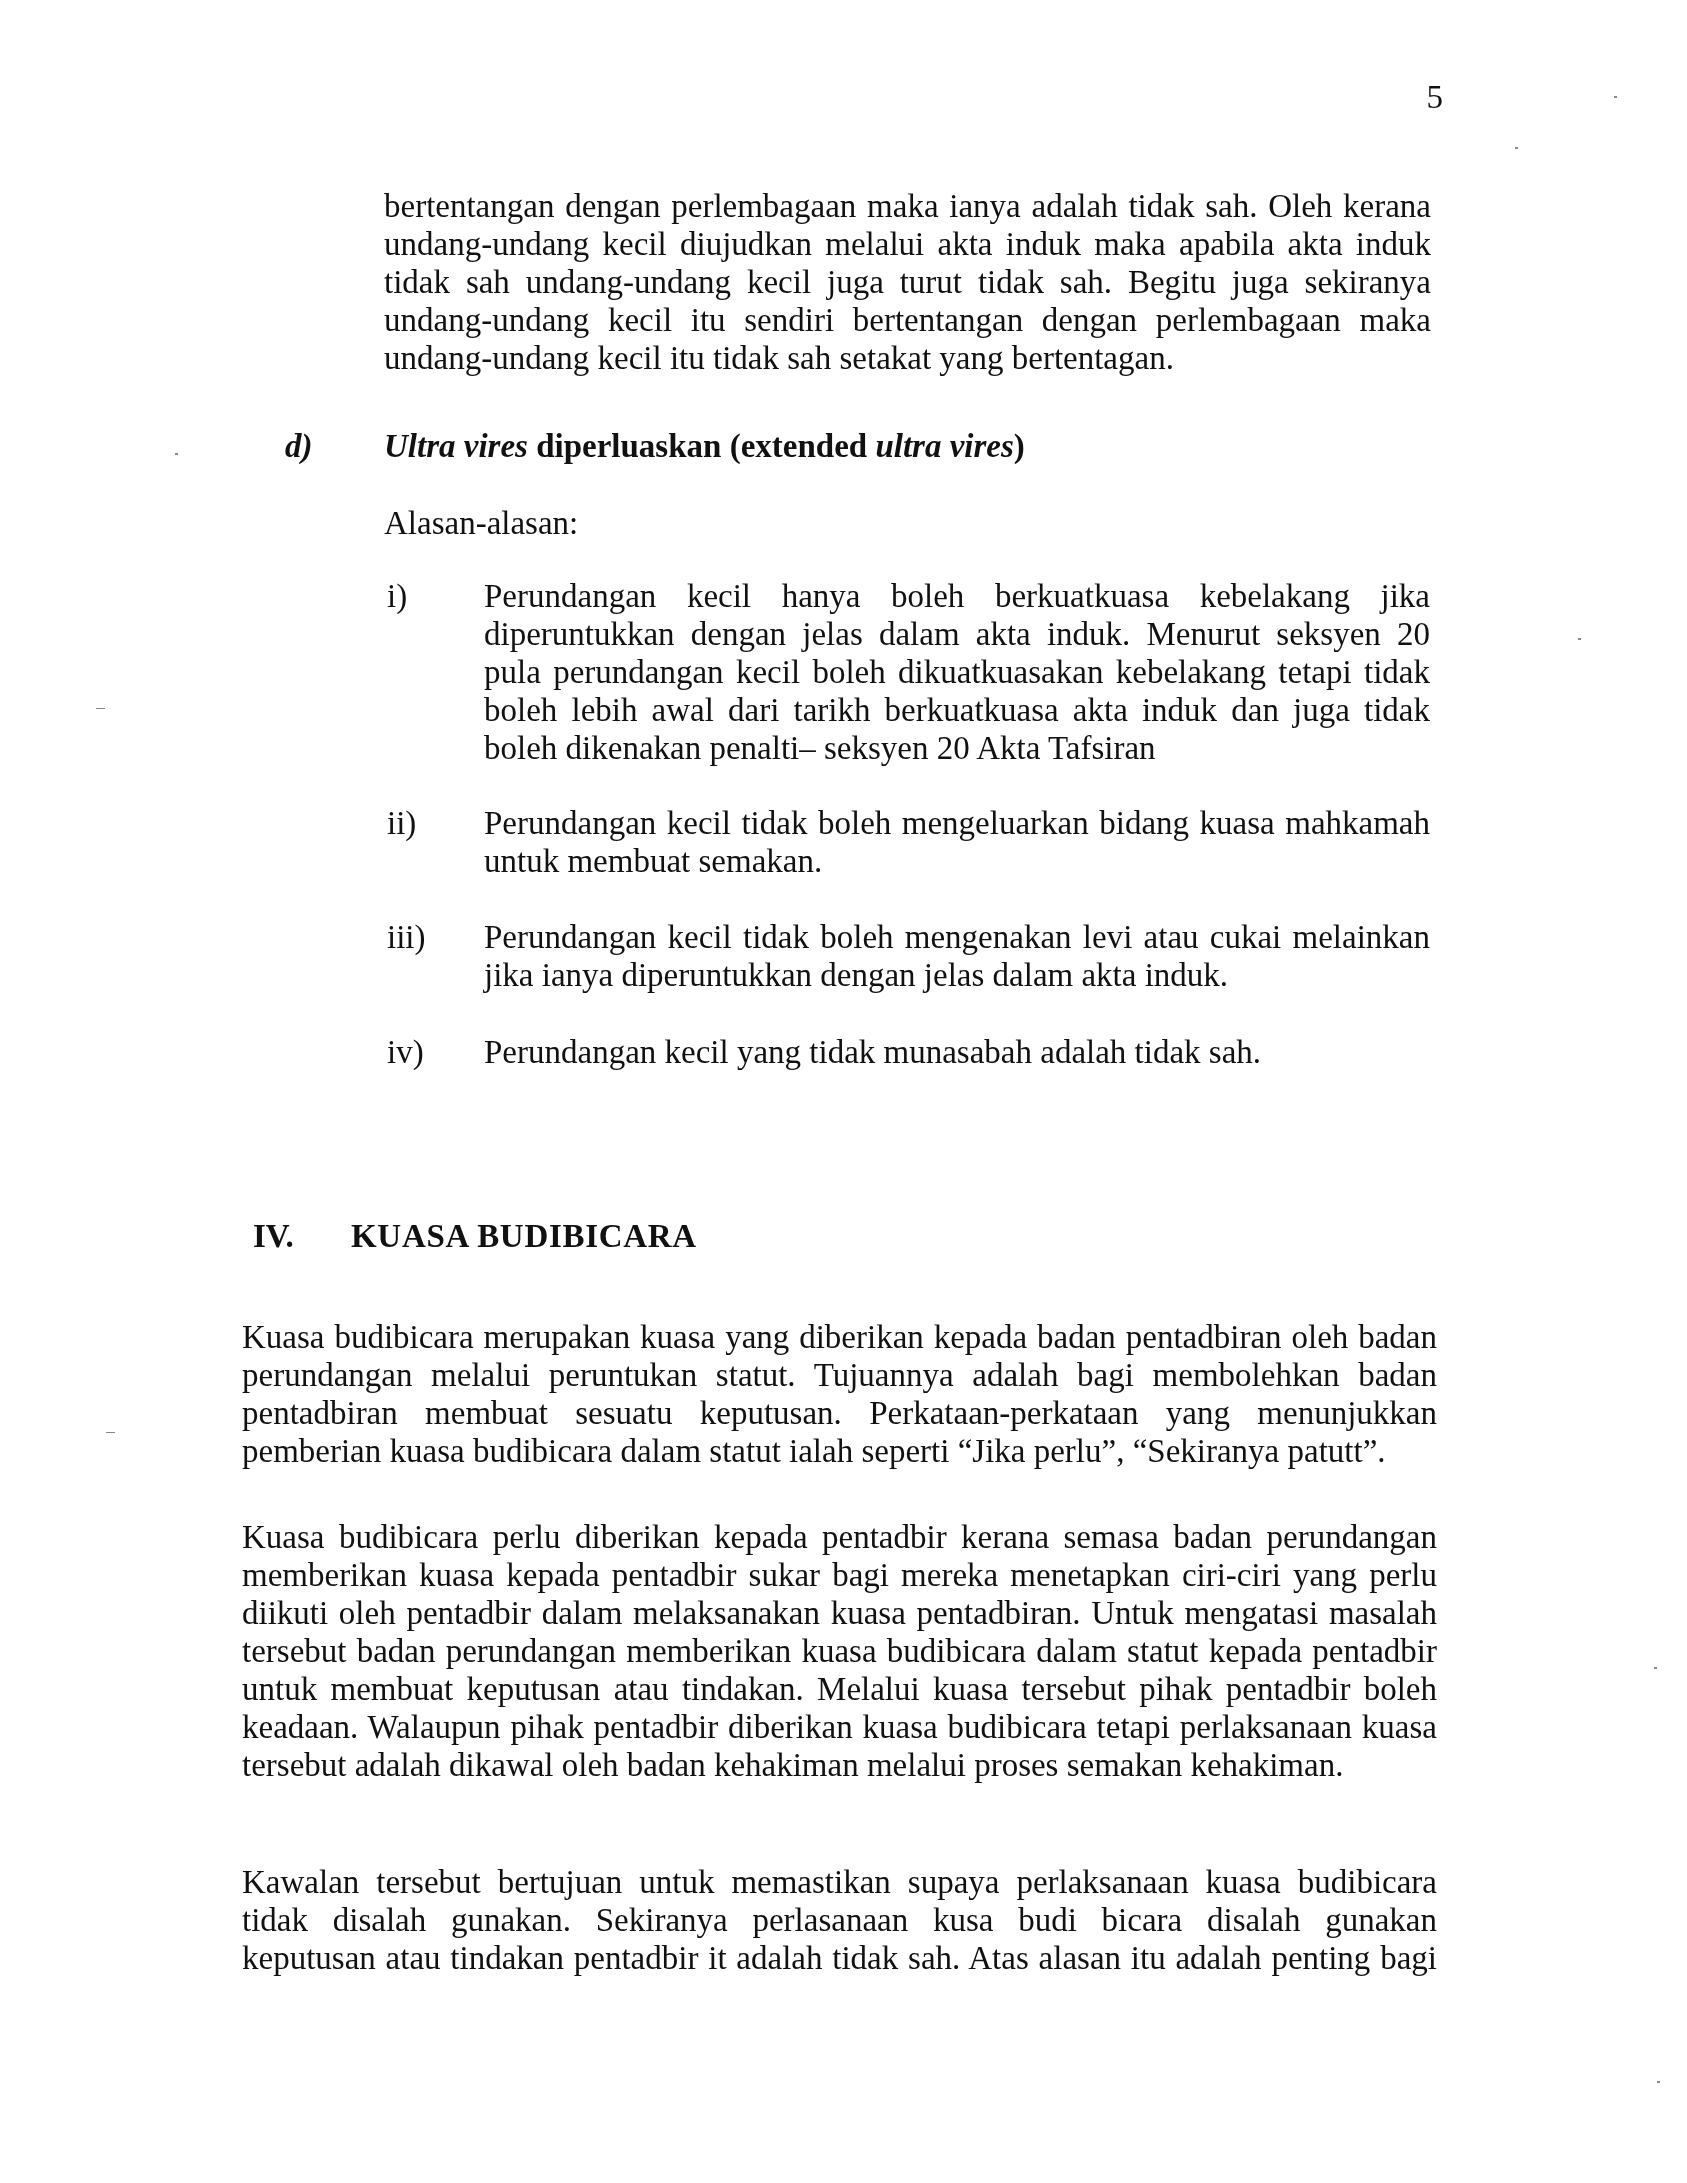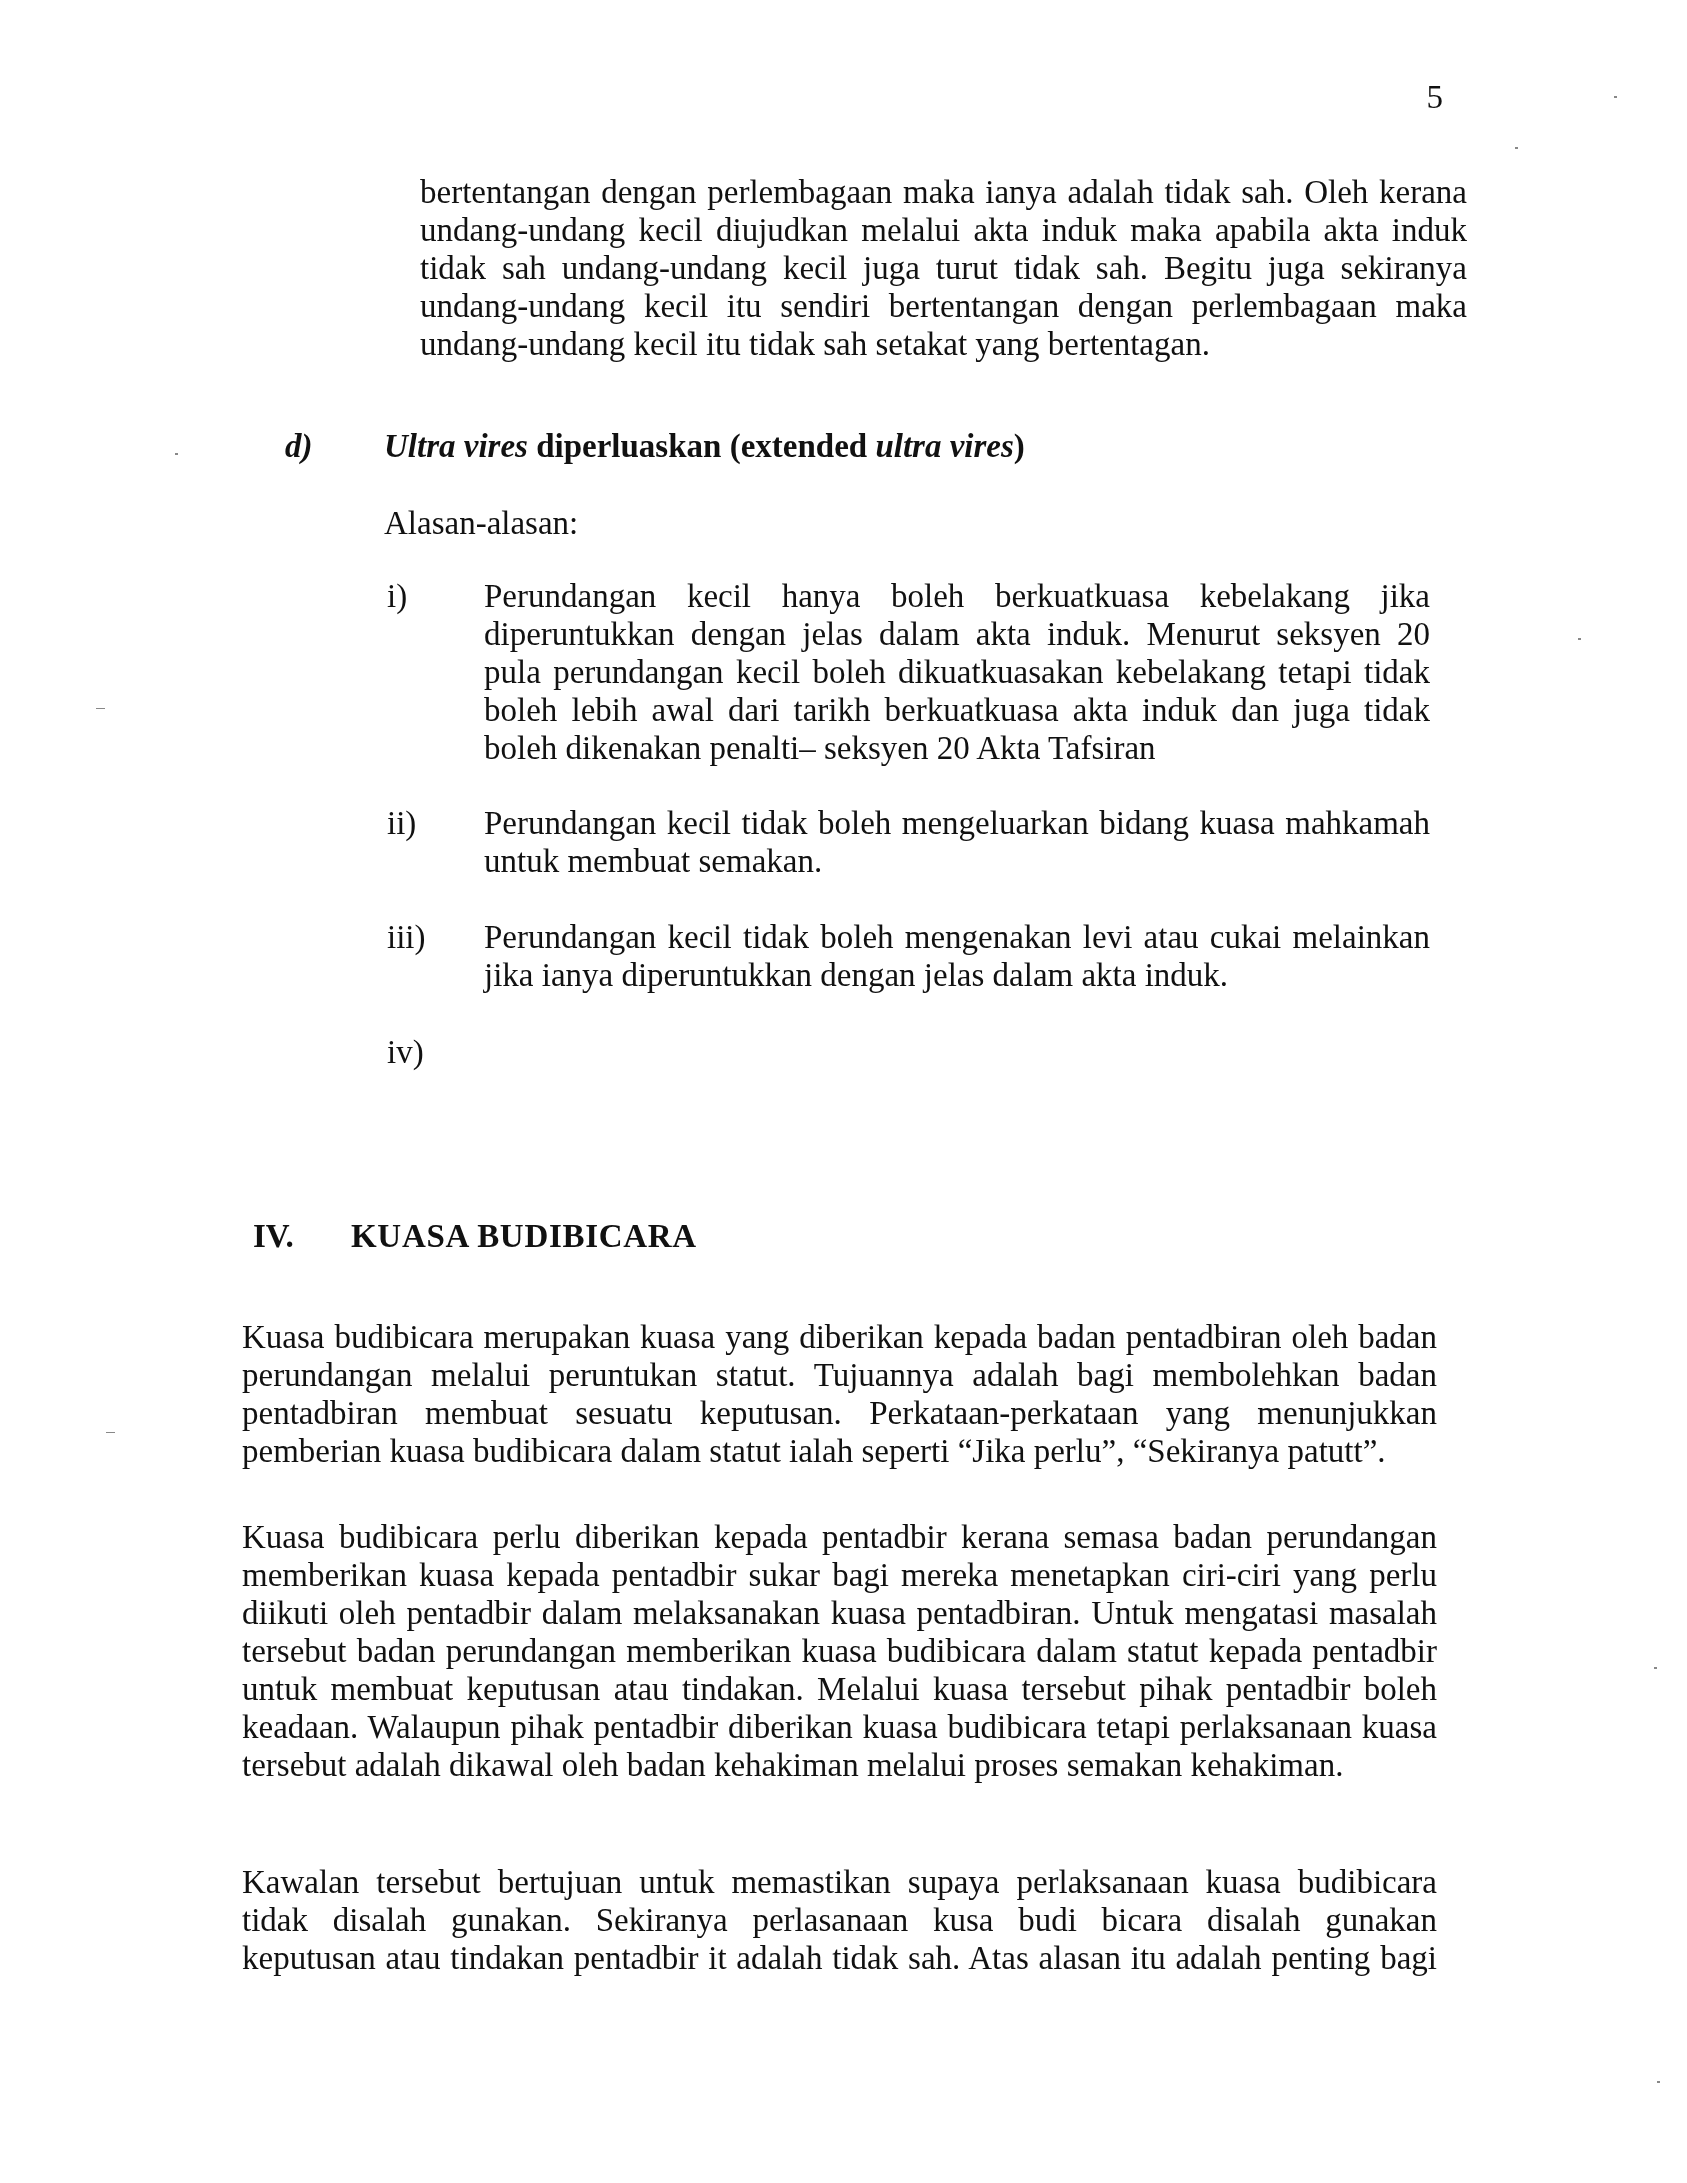--- a/index.html
+++ b/index.html
@@ -3,21 +3,21 @@
 <meta charset="utf-8">
 <style>
   html, body { margin: 0; padding: 0; background: #ffffff; }
   body { width: 1687px; height: 2183px; position: relative; overflow: hidden;
          font-family: "Liberation Serif", "DejaVu Serif", serif; color: #111111; }
   .page { position: absolute; left: 0; top: 0; width: 1687px; height: 2183px; background: #ffffff; }
   .pgnum { position: absolute; left: 1403px; top: 78px; width: 40px; font-size: 33px; line-height: 38px; text-align: right; }
   .blk { position: absolute; font-size: 33px; line-height: 38px; }
   .line { display: block; height: 38px; white-space: nowrap; text-align: justify; text-align-last: justify; }
   .line.last { text-align: center; text-align-last: left; }
-  .para-a { left: 384px; top: 173px; width: 1047px; margin-left: 36px; }
+  .para-a { left: 384px; top: 187px; width: 1047px; }
   .dhead { position: absolute; top: 427px; font-size: 33px; line-height: 38px; font-weight: bold; white-space: nowrap; }
   .dlabel { position: absolute; left: 285px; top: 427px; font-size: 33px; line-height: 38px; font-weight: bold; font-style: italic; }
   .dtitle { left: 384px; }
   .alasan { position: absolute; left: 384px; top: 504px; font-size: 33px; line-height: 38px; white-space: nowrap; }
   .li-num { position: absolute; left: 387px; font-size: 33px; line-height: 38px; }
   .li-text { left: 484px; width: 946px; }
   .sec-head { position: absolute; top: 1217px; font-size: 33px; line-height: 38px; font-weight: bold; white-space: nowrap; margin-left: 12px; }
   .sec-num { left: 241px; }
   .sec-title { left: 339px; letter-spacing: 0.7px; }
   .sec-para { left: 242px; width: 1195px; margin-top: 32px; }
@@ -60,20 +60,23 @@
     <span class="line last">untuk membuat semakan.</span>
   </div>
 
   <div class="li-num" style="top:918px">iii)</div>
   <div class="blk li-text" style="top:918px">
     <span class="line">Perundangan kecil tidak boleh mengenakan levi atau cukai melainkan</span>
     <span class="line last">jika ianya diperuntukkan dengan jelas dalam akta induk.</span>
   </div>
 
   <div class="li-num" style="top:1033px">iv)</div>
+  <div class="blk li-text" style="top:1033px">
+    <span class="line last">Perundangan kecil yang tidak munasabah adalah tidak sah.</span>
+  </div>
 
   <div class="sec-head sec-num">IV.</div>
   <div class="sec-head sec-title">KUASA BUDIBICARA</div>
 
   <div class="blk sec-para" style="top:1286px">
     <span class="line">Kuasa budibicara merupakan kuasa yang diberikan kepada badan pentadbiran oleh badan</span>
     <span class="line">perundangan melalui peruntukan statut. Tujuannya adalah bagi membolehkan badan</span>
     <span class="line">pentadbiran membuat sesuatu keputusan. Perkataan-perkataan yang menunjukkan</span>
     <span class="line last">pemberian kuasa budibicara dalam statut ialah seperti “Jika perlu”, “Sekiranya patutt”.</span>
   </div>

